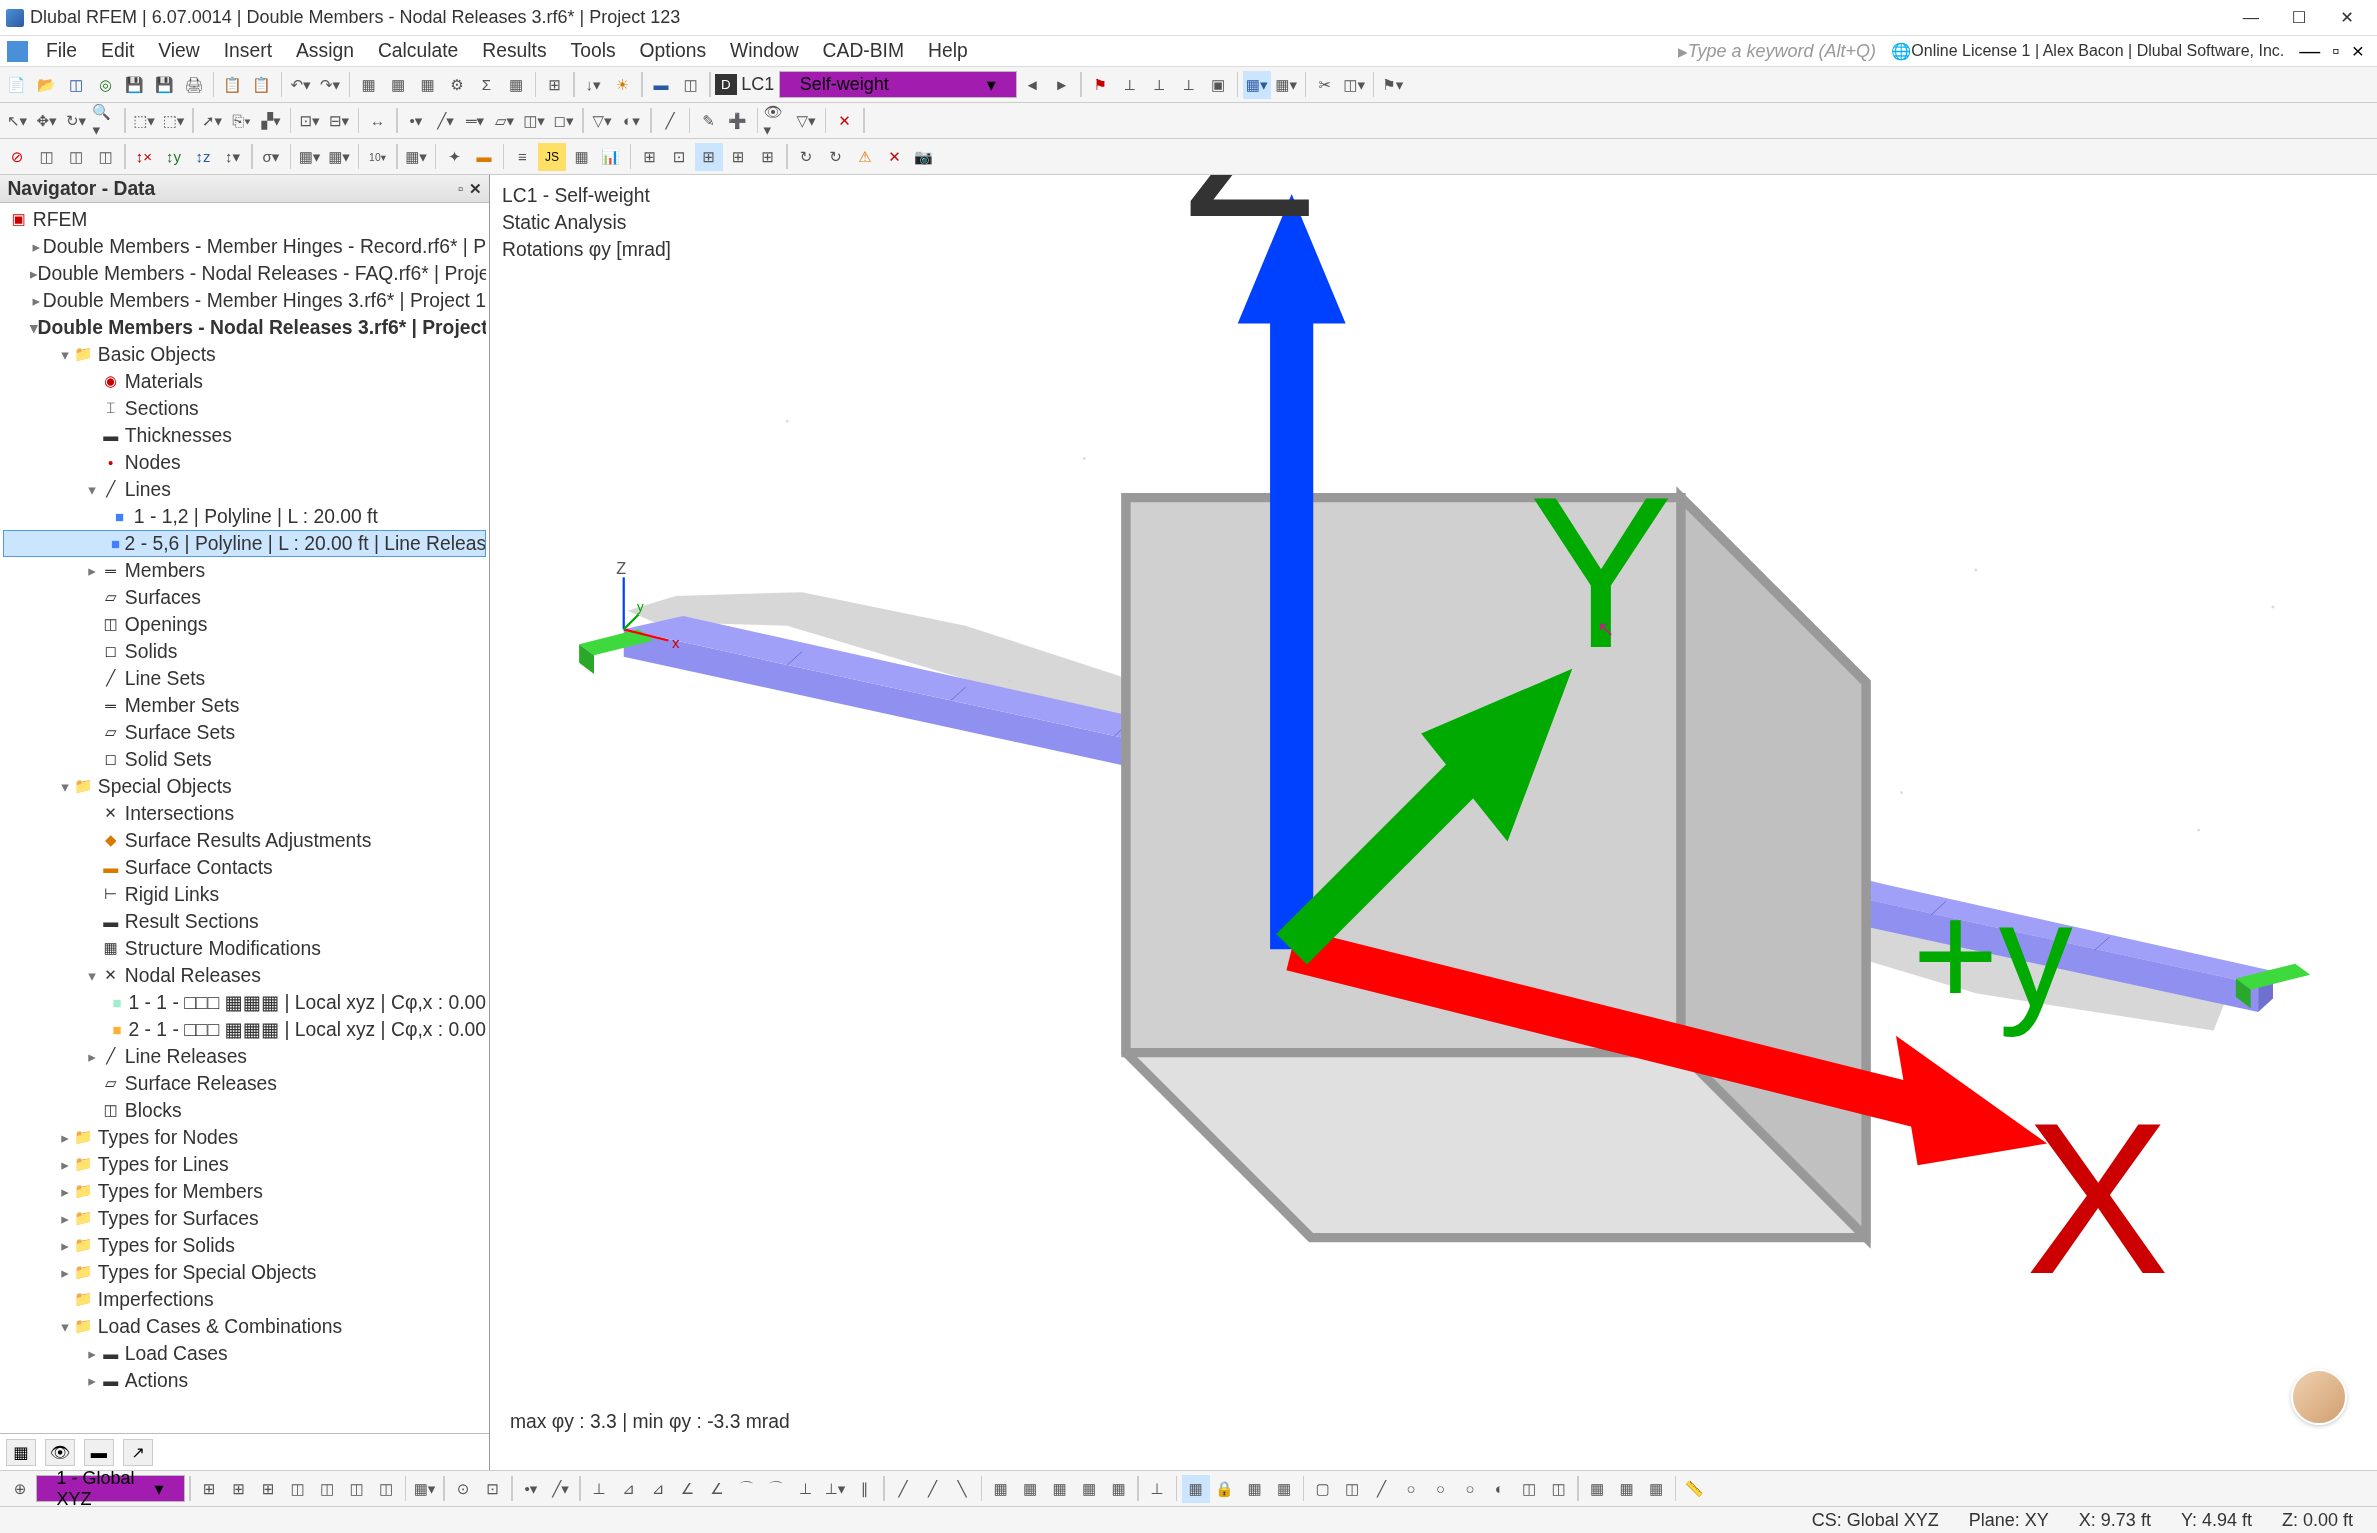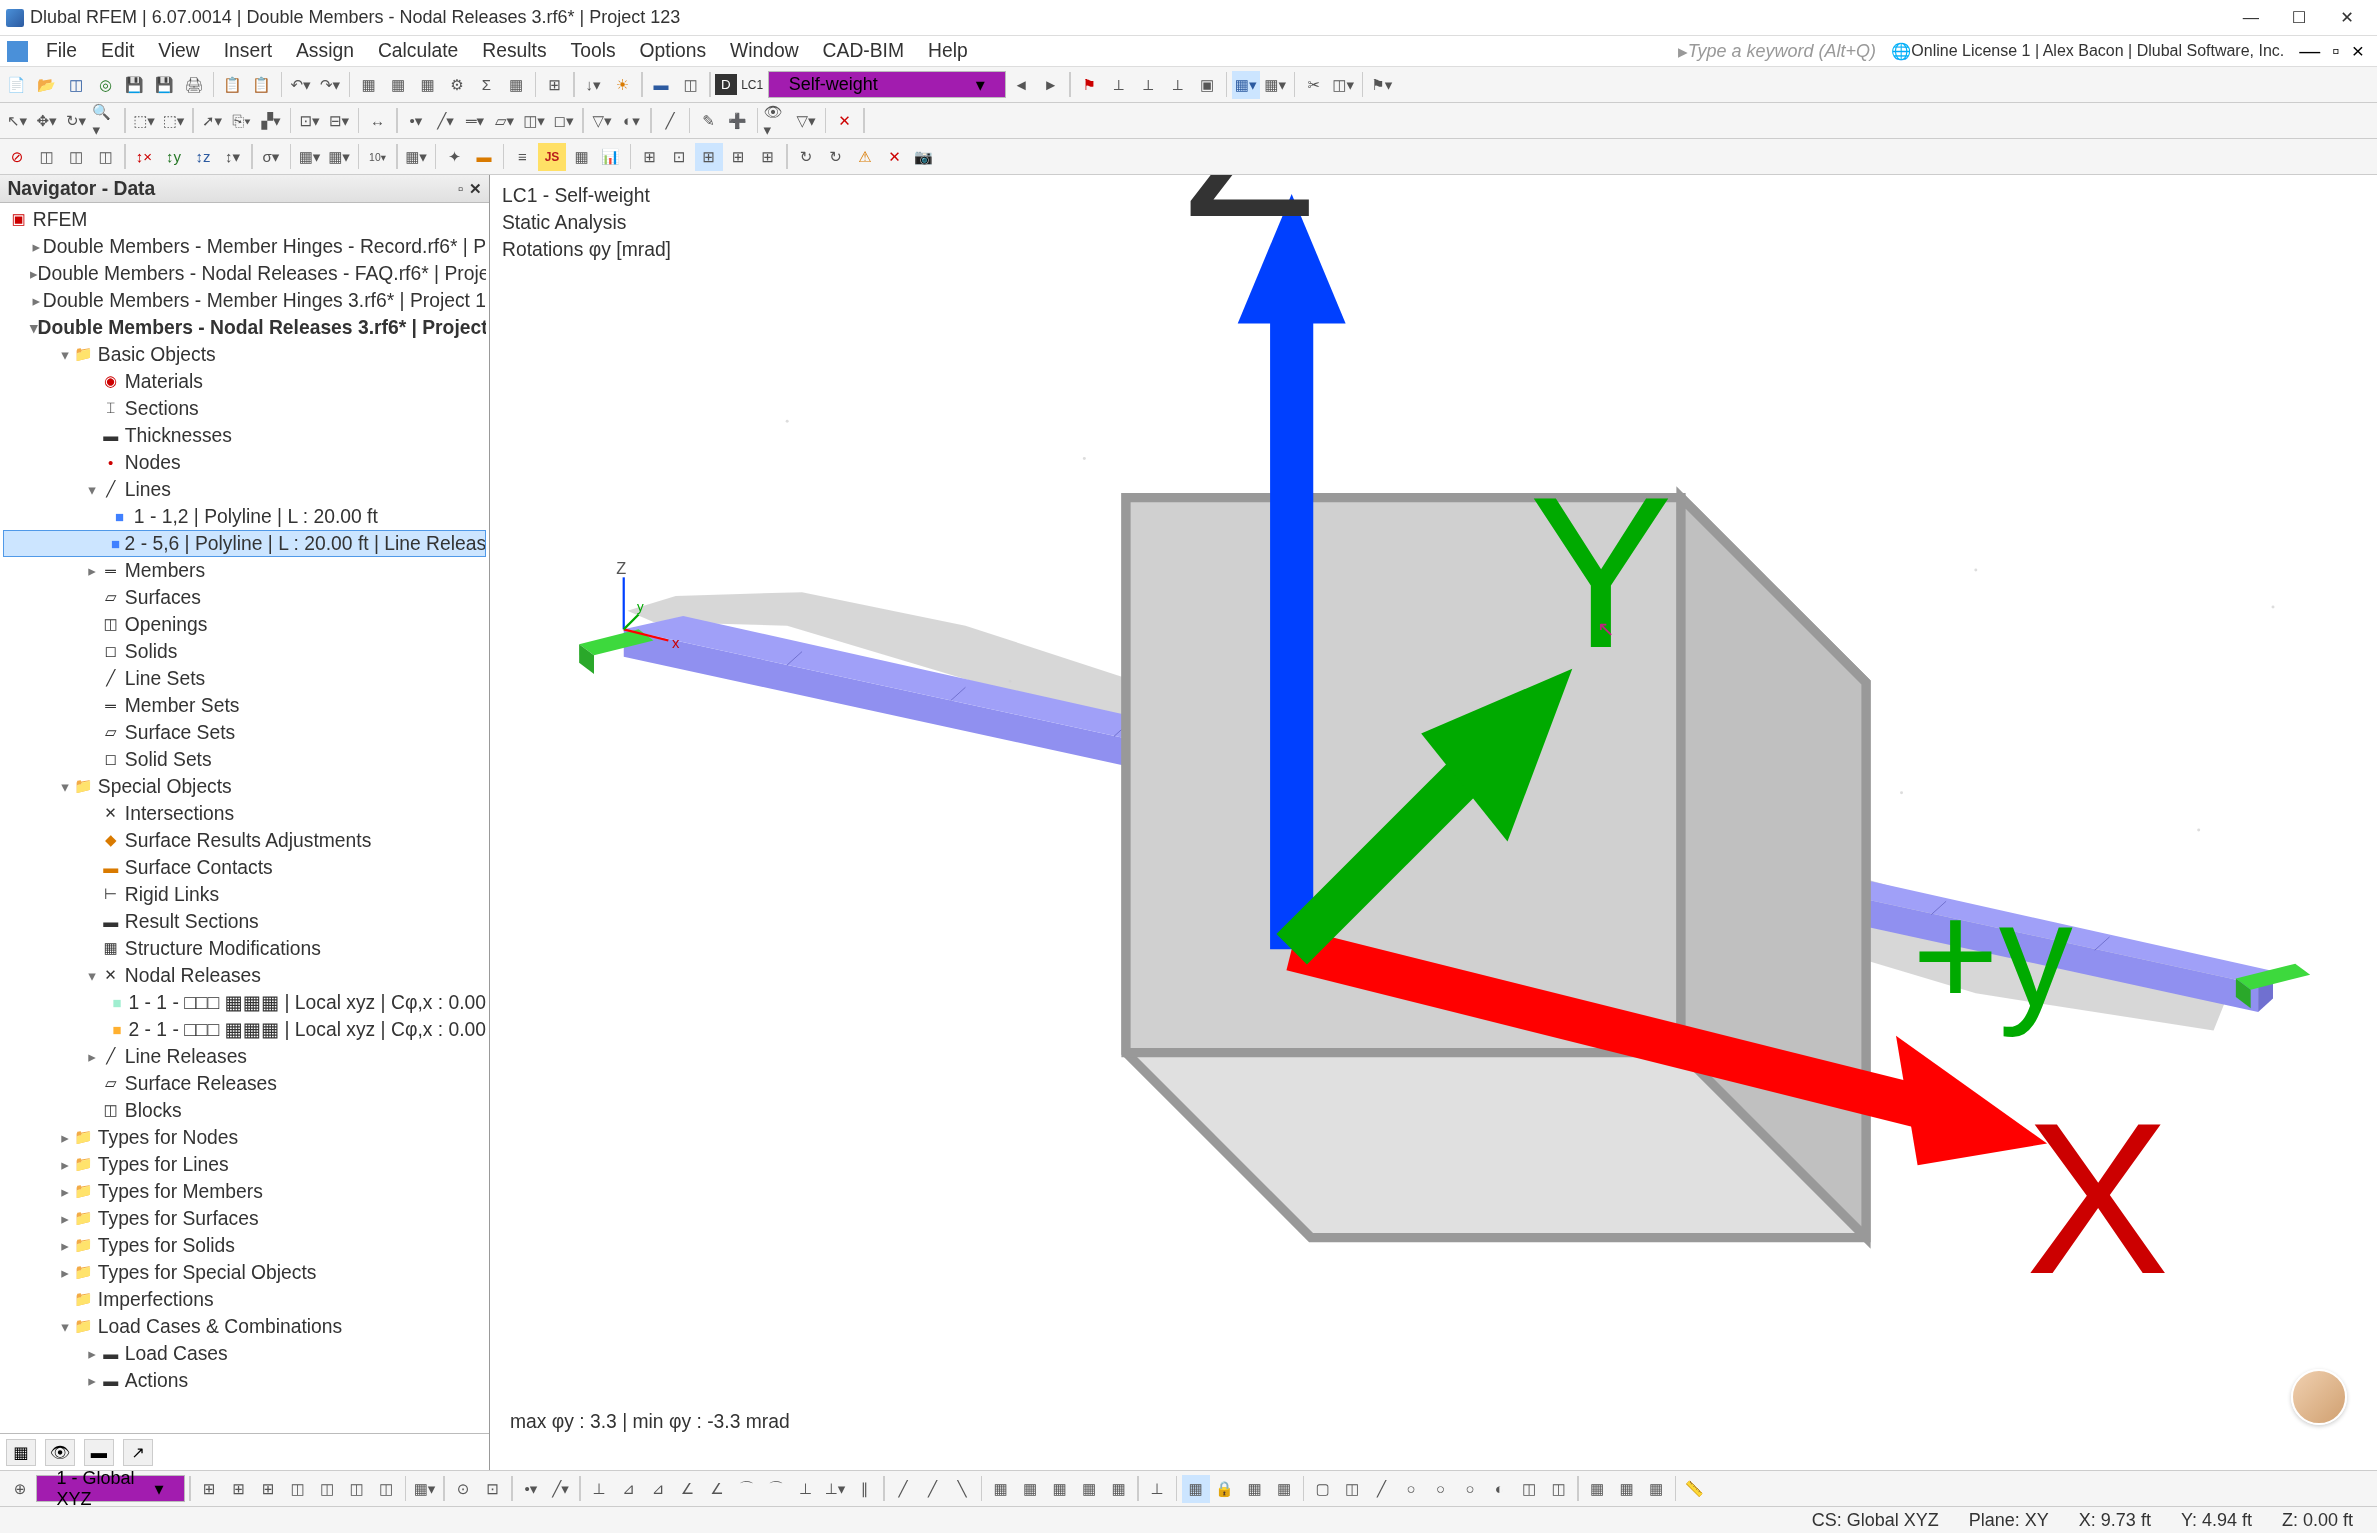--- a/index.html
+++ b/index.html
@@ -21,21 +21,21 @@
 .menubar .license-info { font-size: 16px; color: #333; margin-right: 9px; }
 .menubar .min-btn { font-size: 21px; padding: 0 6px; }
 
 
 .toolbar { height: 36px; background: #f5f5f5; display: flex; align-items: center; padding: 1.5px 3px; border-bottom: 0.7px solid #ccc; gap: 1.5px; }
 .tool-btn { width: 28px; height: 28px; display: flex; align-items: center; justify-content: center; border: 0.7px solid transparent; font-size: 15px; color: #555; }
 .tool-btn.green { color: #2a7a2a; }
 .tool-btn.red { color: #c00; }
 .tool-btn.blue { color: #2c5aa0; }
 .tool-btn.orange { color: #d97a00; }
-.tool-btn.yellow { background: #ffe066; color: #b91c1c; font-weight: bold; font-size: 12px; }
+.tool-btn.yellow { background: #ffe066; color: #000000; font-weight: normal; font-size: 12px; }
 .sep { width: 1.5px; height: 25px; background: #ccc; margin: 0 3px; }
 .tool-combo { height: 27px; border: 0.7px solid #bbb; background: #a21caf; font-size: 18px; padding: 0 20px; display: flex; align-items: center; }
 .tool-label { font-size: 13.4px; color: #333; padding: 0 3px; }
 .tool-label.dark { background: #333; color: #fff; padding: 3px 6px; }
 
 
 .main { flex: 1; display: flex; overflow: hidden; }
 
 
 .nav-panel { width: 490px; background: #fff; border-right: 1.5px solid #999; display: flex; flex-direction: column; }
@@ -135,21 +135,21 @@
   <div class="sep"></div>
   <div class="tool-btn">⊞</div>
   <div class="sep"></div>
   <div class="tool-btn">↓▾</div>
   <div class="tool-btn orange">☀</div>
   <div class="sep"></div>
   <div class="tool-btn blue">▬</div>
   <div class="tool-btn">◫</div>
   <div class="sep"></div>
   <div class="tool-label dark">D</div>
-  <div class="tool-label" style="font-size:12px;">LC1</div>
+  <div class="tool-label" style="font-size:18px;">LC1</div>
   <div class="tool-combo" style="width:238px;">
     <span>Self-weight</span>
     <span style="margin-left:auto;">▾</span>
   </div>
   <div class="tool-btn">◄</div>
   <div class="tool-btn">►</div>
   <div class="sep"></div>
   <div class="tool-btn red">⚑</div>
   <div class="tool-btn">⟂</div>
   <div class="tool-btn">⟂</div>

